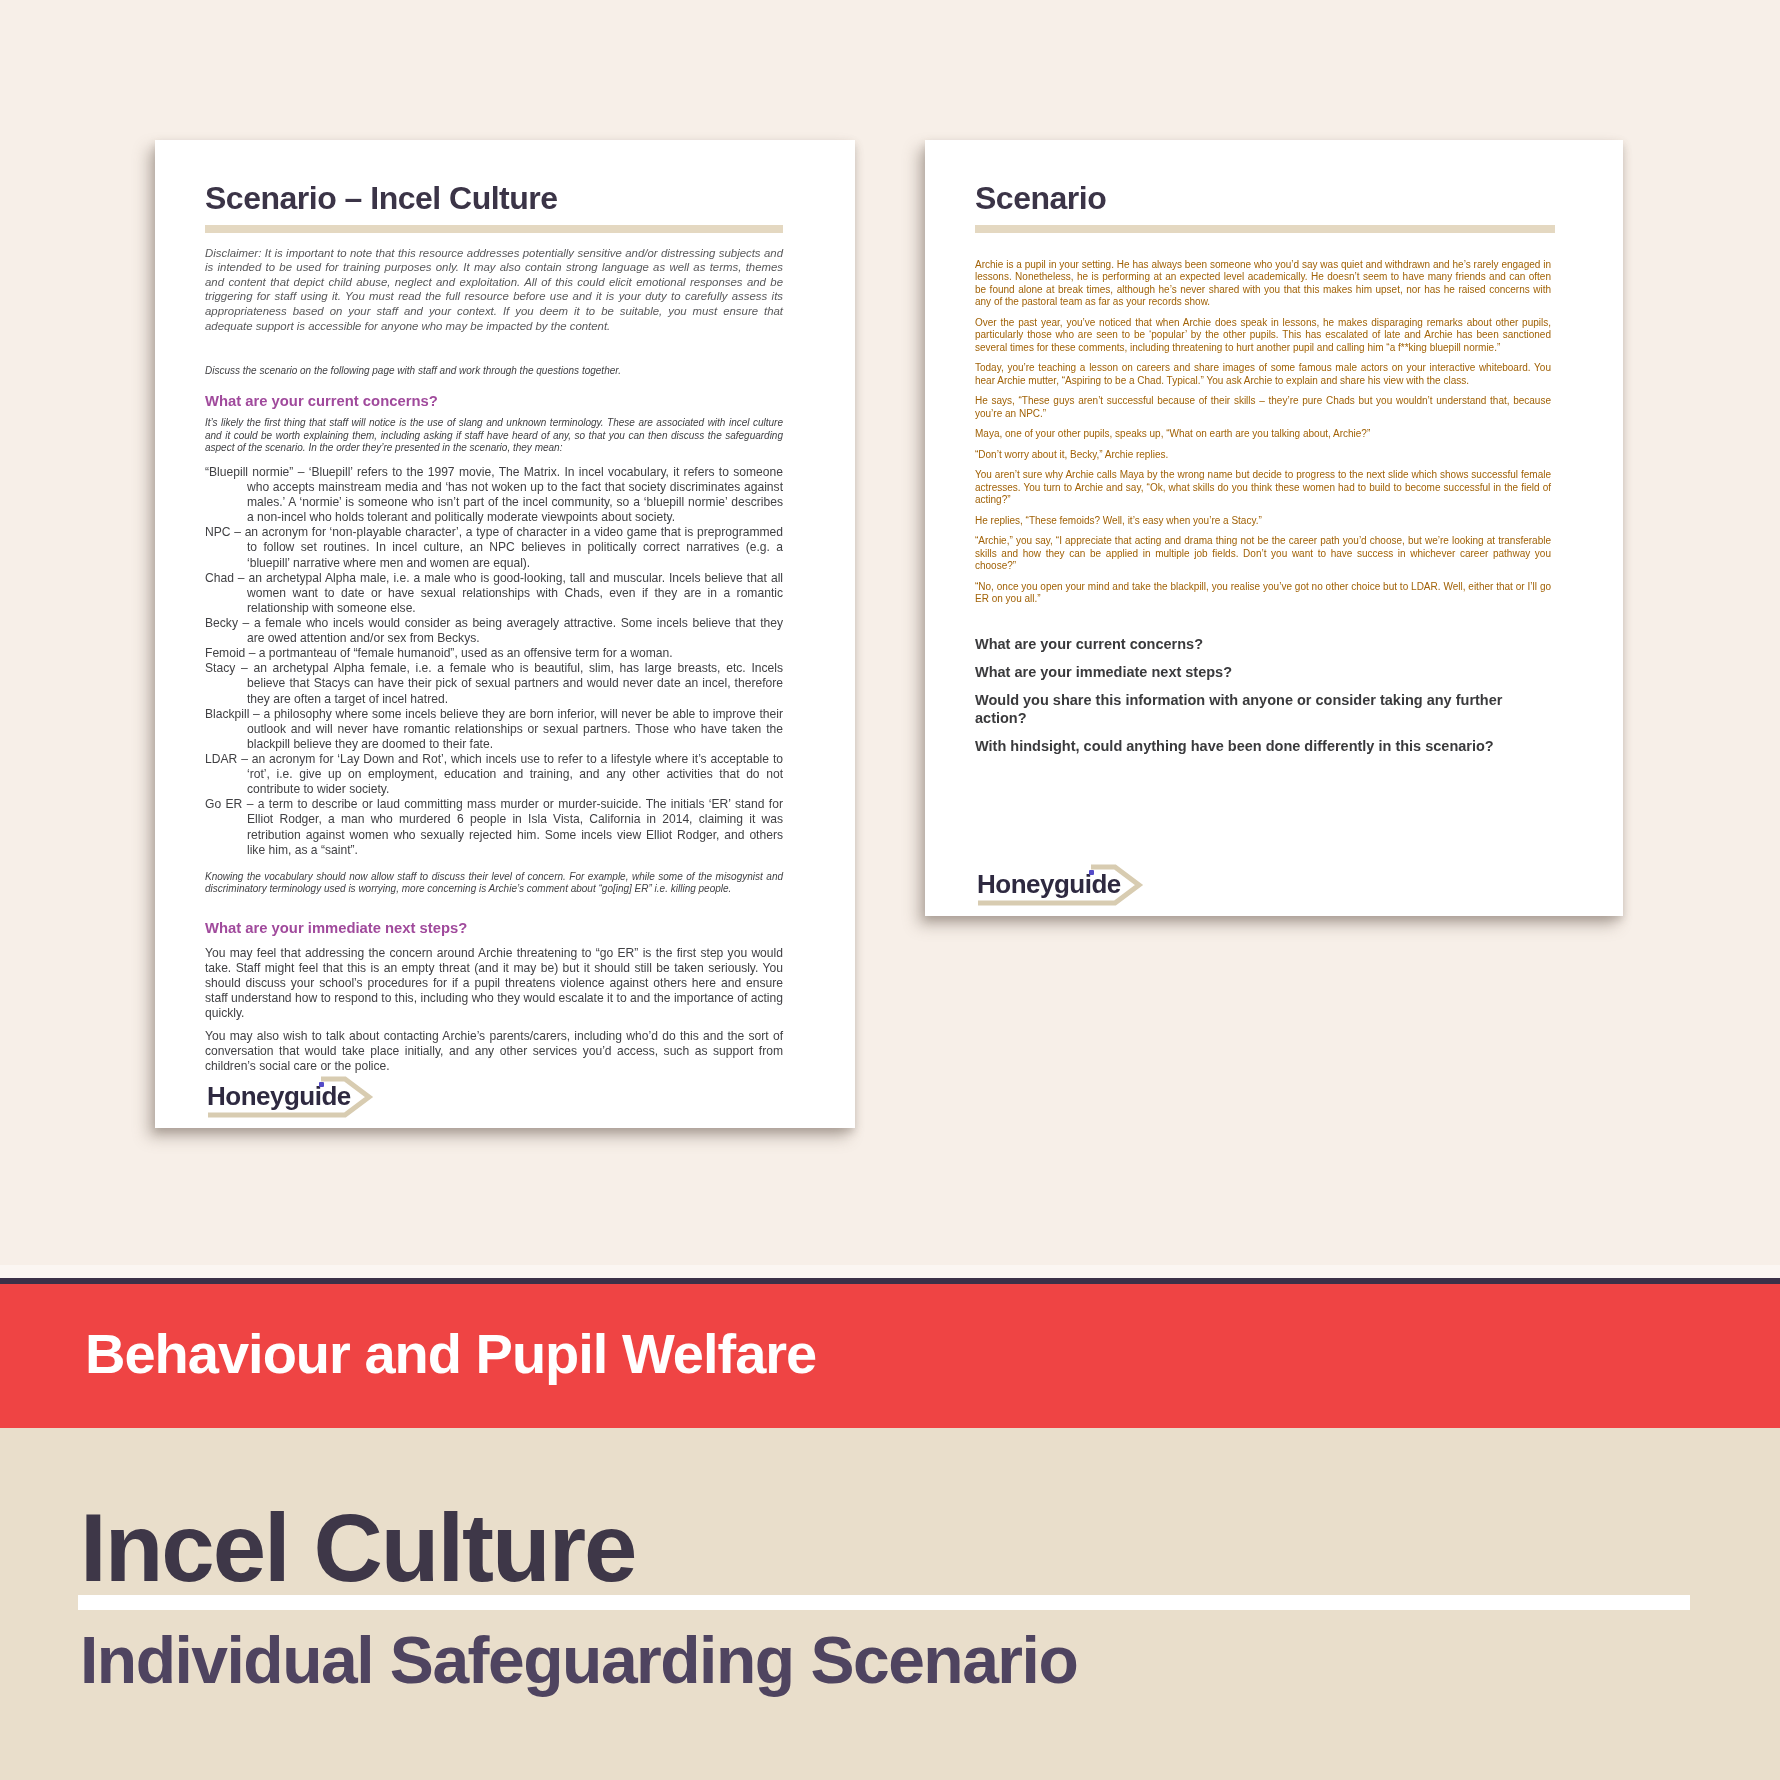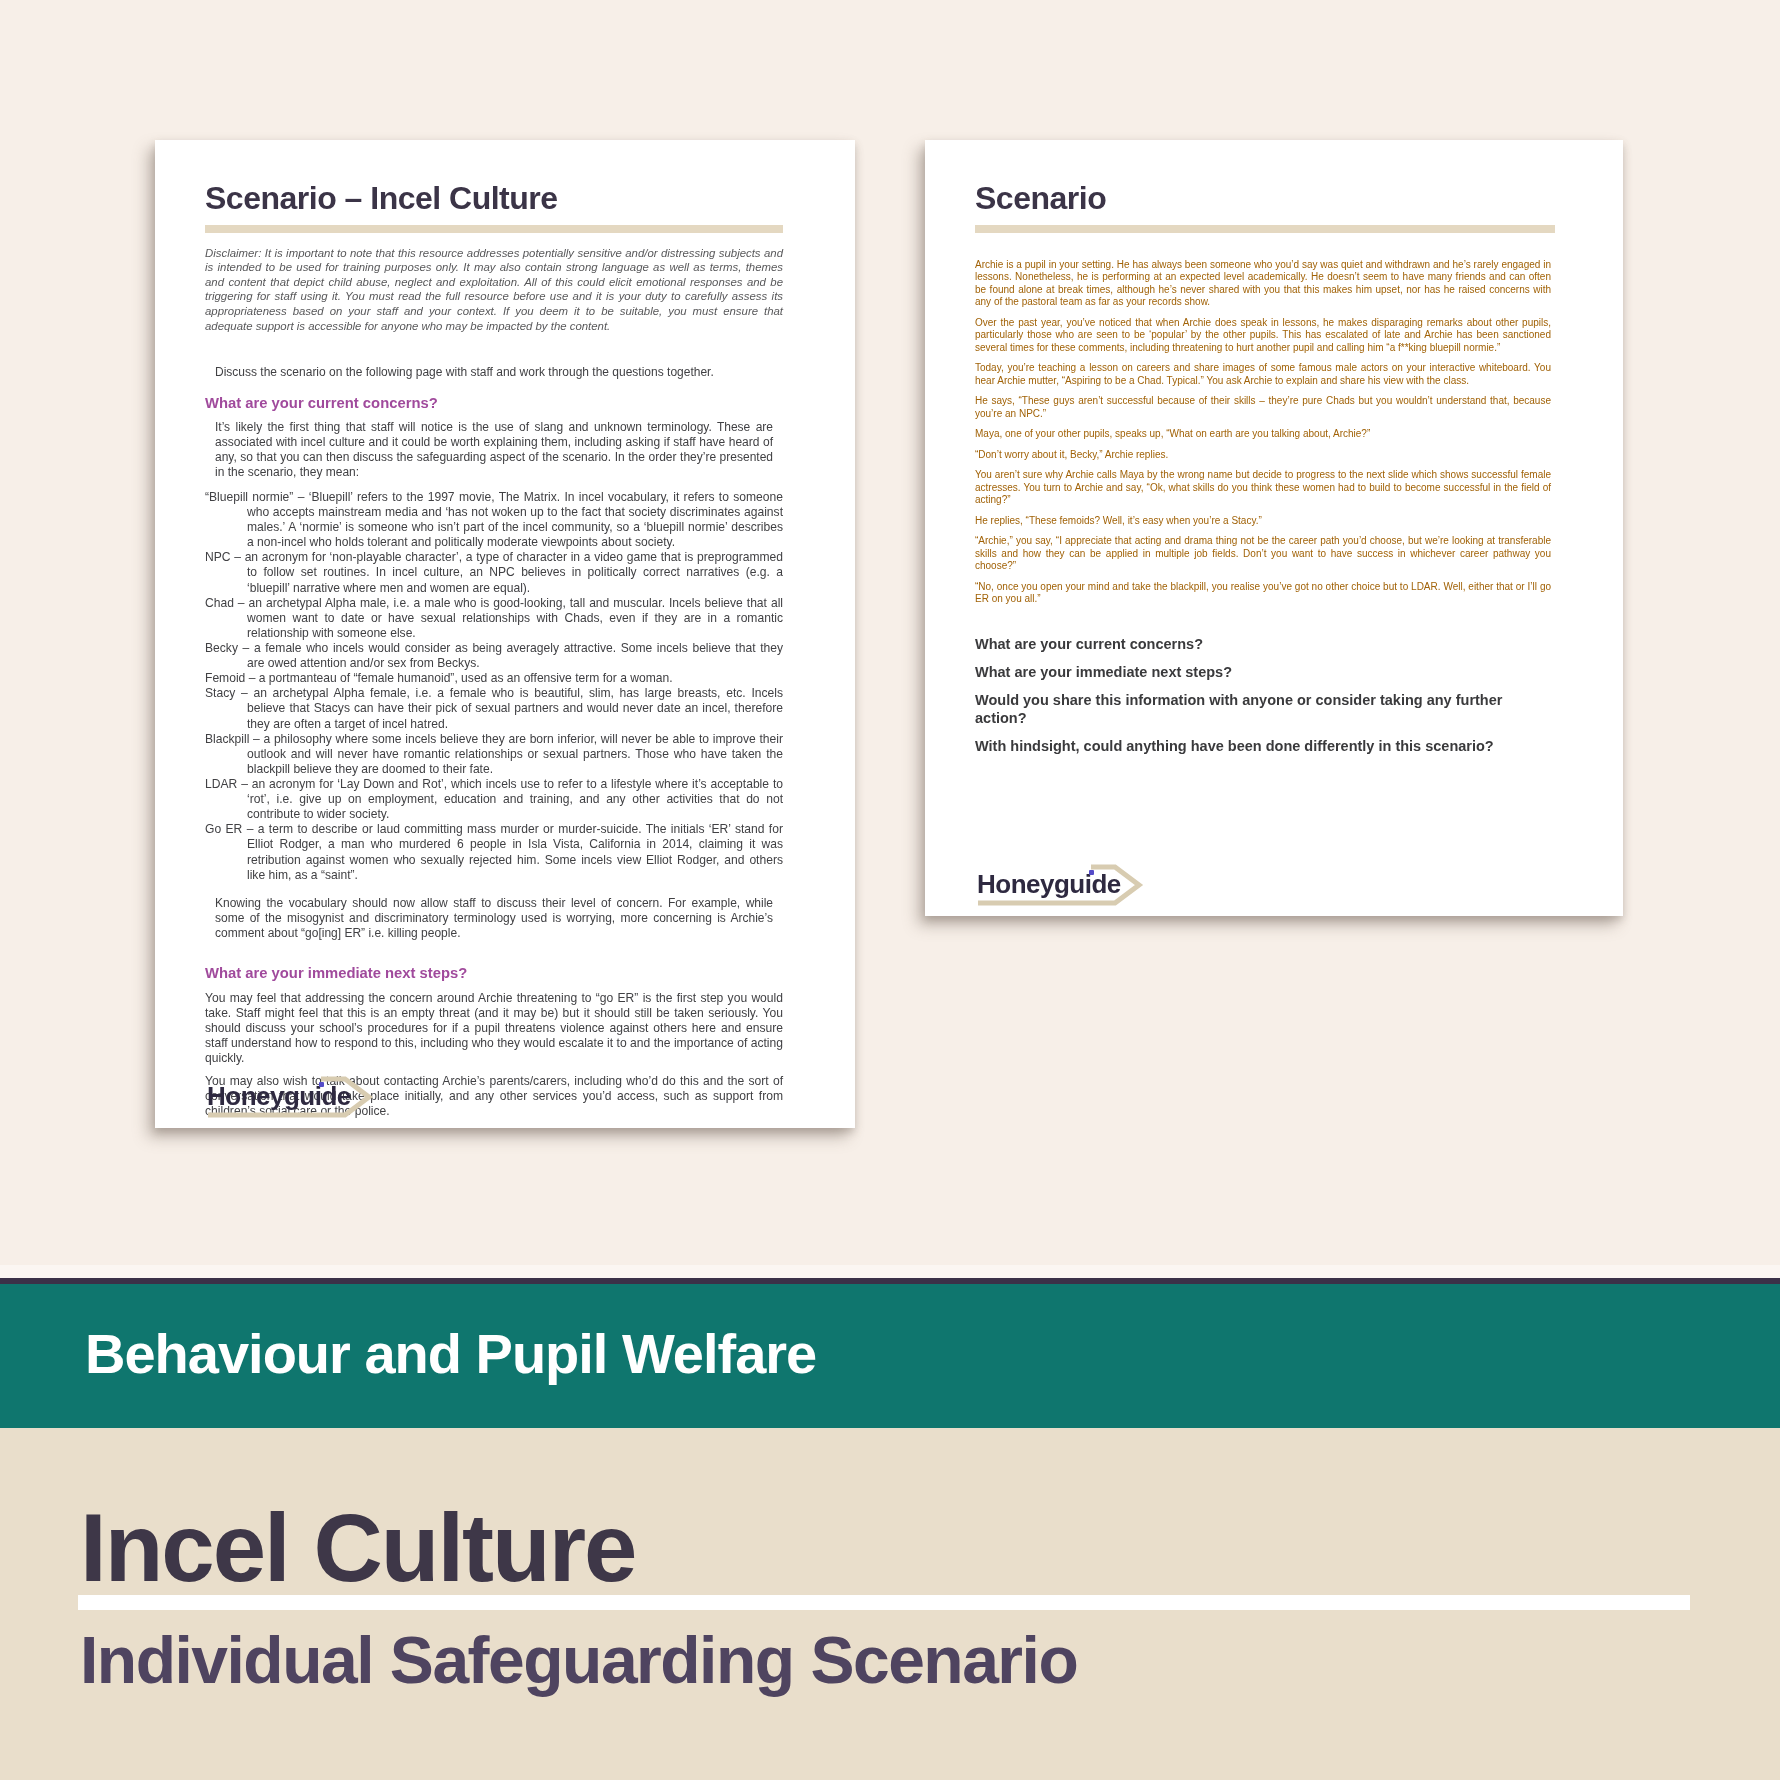--- a/index.html
+++ b/index.html
@@ -4,21 +4,21 @@
 <style>
   html,body{margin:0;padding:0;background:#d8d2c8;}
   *{box-sizing:border-box;}
   .canvas{
     position:relative;width:1780px;height:1780px;overflow:hidden;
     font-family:"Liberation Sans",sans-serif;background:#f7efe8;
   }
   
   .top-area{position:relative;width:100%;height:1278px;background:#f7efe8;}
   .top-area .pre-band{position:absolute;left:0;bottom:0;width:100%;height:13px;background:rgba(255,255,255,0.45);}
-  .banner{position:relative;width:100%;height:150px;background:#0f766e;border-top:6px solid #3b3148;}
+  .banner{position:relative;width:100%;height:150px;background:#ef4444;border-top:6px solid #3b3148;}
   .banner-label{
     position:absolute;left:85px;top:50%;transform:translateY(-54%);
     color:#ffffff;font-weight:bold;font-size:56px;letter-spacing:-1px;white-space:nowrap;
   }
   .footer-area{position:relative;width:100%;height:352px;background:#e9decb;}
   .footer-title{
     position:absolute;left:80px;top:42px;color:#3e3748;font-weight:bold;
     font-size:96px;letter-spacing:-2px;line-height:1.05;white-space:nowrap;margin-top:28px;
   }
   .footer-rule{position:absolute;left:78px;top:167px;width:1612px;height:15px;background:#ffffff;}
@@ -32,21 +32,21 @@
     box-shadow:-7px 9px 14px rgba(106,92,82,0.38), 0 4px 8px rgba(106,92,82,0.28);
   }
   .page-left{left:155px;width:700px;height:988px;padding:42px 72px 0 50px;}
   .page-right{left:925px;width:698px;height:776px;padding:42px 68px 0 50px;}
   .doc-title{font-size:32px;font-weight:bold;color:#3b3447;letter-spacing:-0.5px;line-height:1.05;}
   .title-rule{height:8px;background:#e4d8c1;margin-top:9px;}
   .disclaimer{
     margin-top:13px;font-size:11.4px;font-style:italic;color:#58585a;
     line-height:1.28;text-align:justify;
   }
-  .body-text{font-size:12px;color:#414144;line-height:1.25;text-align:justify;margin:10px;}
+  .body-text{font-size:10px;color:#414144;line-height:1.25;text-align:justify;margin:0;font-style:italic;}
   .intro{margin-top:32px;}
   .sec-heading{margin-top:15px;font-size:14.8px;font-weight:bold;color:#a04a9c;line-height:1.2;}
   .after-heading{margin-top:7px;}
   .def-list{margin-top:10px;}
   .def-list p{
     margin:0;font-size:12.1px;color:#414144;line-height:1.25;text-align:justify;
     padding-left:42px;text-indent:-42px;
   }
   .outro{margin-top:13px;}
   .steps-heading{margin-top:24px;}

